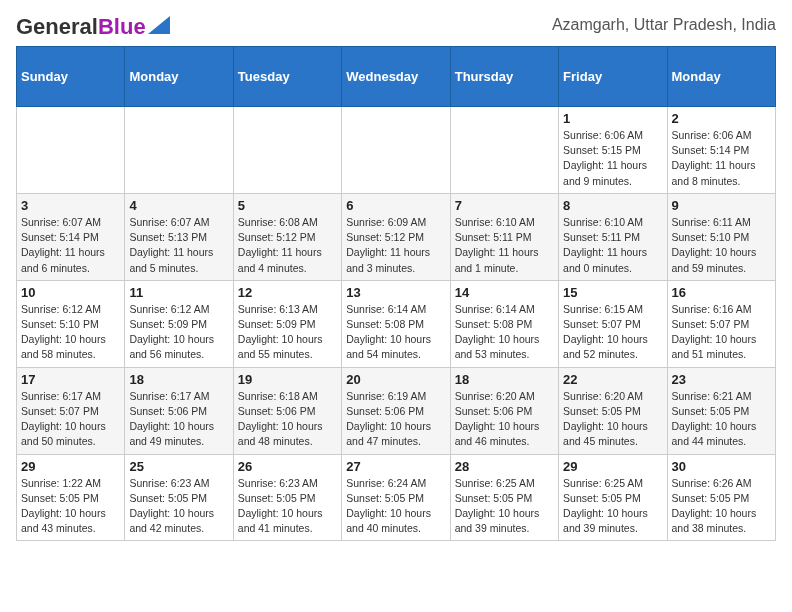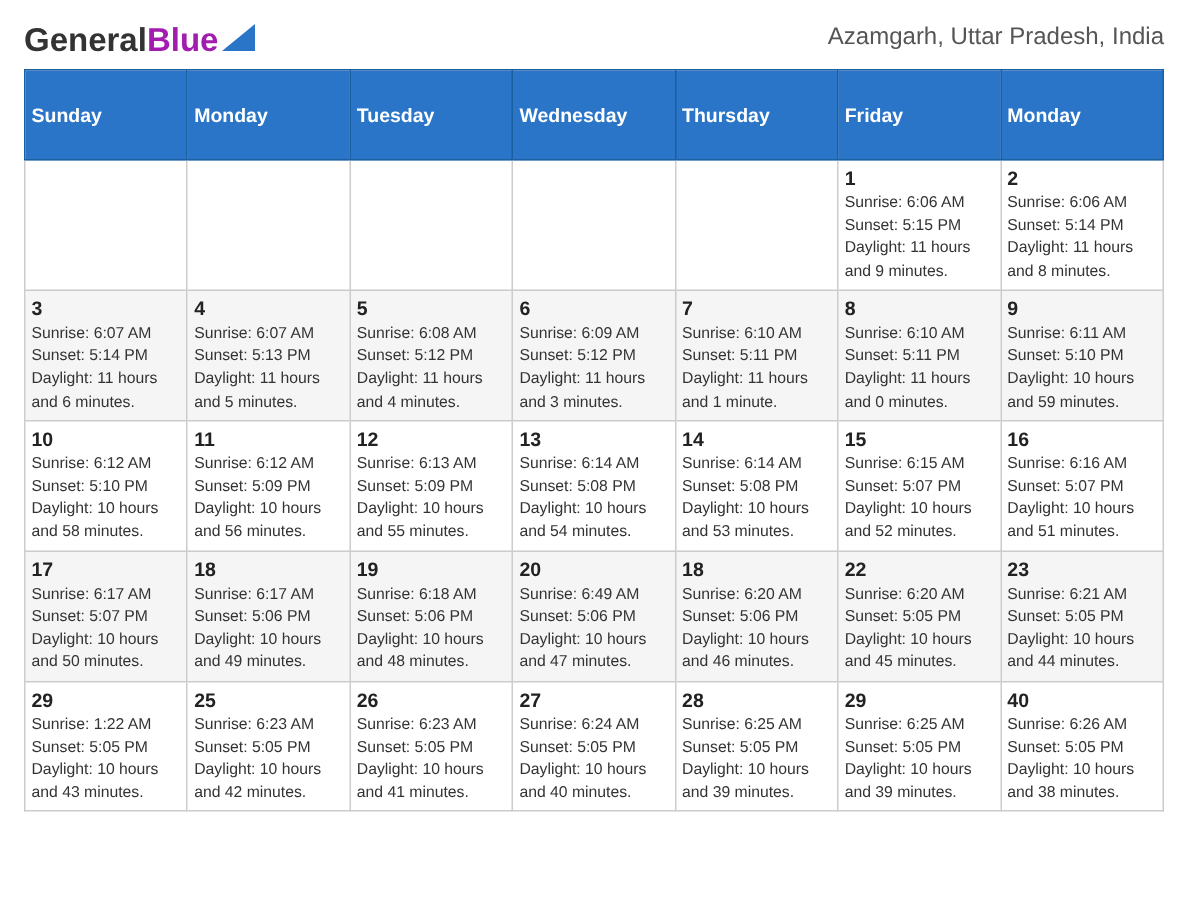--- a/index.html
+++ b/index.html
@@ -237,21 +237,21 @@
 Daylight: 10 hours and 49 minutes.</div>
         </td>
         <td>
           <span class="day-num">19</span>
           <div class="day-info" style="white-space: pre-line;">Sunrise: 6:18 AM
 Sunset: 5:06 PM
 Daylight: 10 hours and 48 minutes.</div>
         </td>
         <td>
           <span class="day-num">20</span>
-          <div class="day-info" style="white-space: pre-line;">Sunrise: 6:49 AM
+          <div class="day-info" style="white-space: pre-line;">Sunrise: 6:19 AM
 Sunset: 5:06 PM
 Daylight: 10 hours and 47 minutes.</div>
         </td>
         <td>
           <span class="day-num">18</span>
           <div class="day-info" style="white-space: pre-line;">Sunrise: 6:20 AM
 Sunset: 5:06 PM
 Daylight: 10 hours and 46 minutes.</div>
         </td>
         <td>
@@ -298,20 +298,20 @@
 Sunset: 5:05 PM
 Daylight: 10 hours and 39 minutes.</div>
         </td>
         <td>
           <span class="day-num">29</span>
           <div class="day-info" style="white-space: pre-line;">Sunrise: 6:25 AM
 Sunset: 5:05 PM
 Daylight: 10 hours and 39 minutes.</div>
         </td>
         <td>
-          <span class="day-num">40</span>
+          <span class="day-num">30</span>
           <div class="day-info" style="white-space: pre-line;">Sunrise: 6:26 AM
 Sunset: 5:05 PM
 Daylight: 10 hours and 38 minutes.</div>
         </td>
       </tr>
     </tbody>
 </table>
 
 </body></html>

